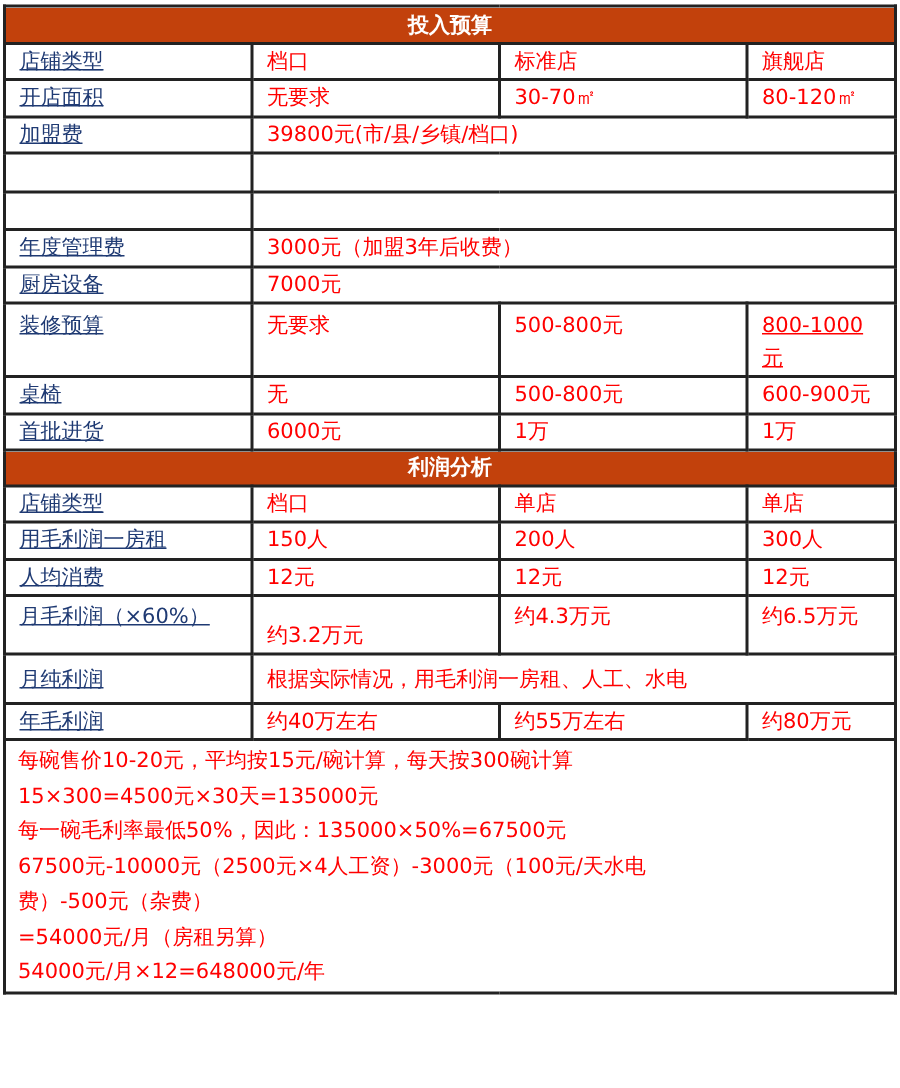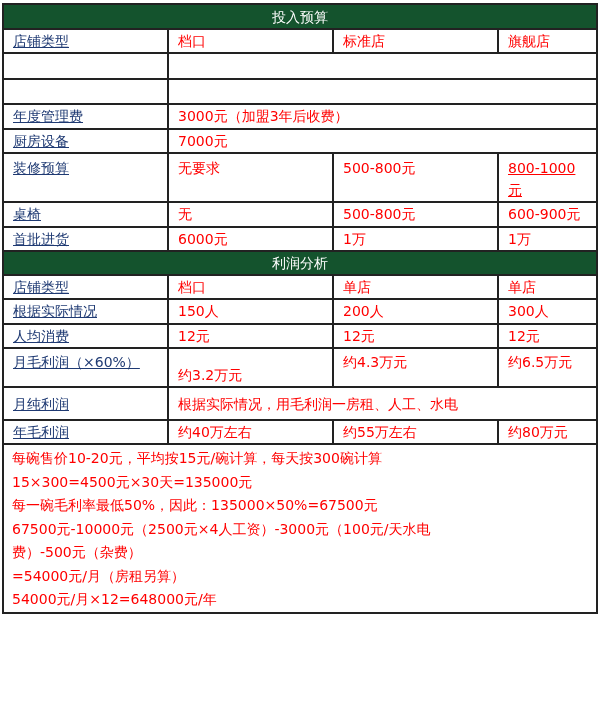--- a/index.html
+++ b/index.html
@@ -15,21 +15,21 @@
       border: 2px solid #222;
       padding: 0 0 0 9px;
       vertical-align: top;
       line-height: 22px;
       overflow: hidden;
       white-space: nowrap;
     }
     #sheet td.lbl { color: #1f3a73; text-decoration: underline; }
     #sheet td.val { color: #ff0000; }
     #sheet tr.section td {
-      background: #14532d; color: #ffffff; font-weight: normal;
+      background: #c2410c; color: #ffffff; font-weight: bold;
       text-align: center; padding-left: 0; vertical-align: middle;
     }
     #sheet td.wrap { white-space: normal; text-decoration: underline; }
     #sheet td.notes {
       color: #ff0000; white-space: normal; padding: 2px 6px 0 8px;
       line-height: 23.5px;
     }
     .note-line { display: block; }
     col.c1 { width: 165px; }
     col.c2 { width: 165px; }
@@ -51,21 +51,31 @@
       <td colspan="4">投入预算</td>
     </tr>
 
     <tr style="height:24px">
       <td class="lbl">店铺类型</td>
       <td class="val">档口</td>
       <td class="val">标准店</td>
       <td class="val">旗舰店</td>
     </tr>
 
+    <tr style="height:25px">
+      <td class="lbl">开店面积</td>
+      <td class="val">无要求</td>
+      <td class="val">30-70㎡</td>
+      <td class="val">80-120㎡</td>
+    </tr>
 
+    <tr style="height:24px">
+      <td class="lbl">加盟费</td>
+      <td class="val" colspan="3">39800元(市/县/乡镇/档口)</td>
+    </tr>
 
     <tr style="height:26px">
       <td class="lbl"></td>
       <td class="val" colspan="3"></td>
     </tr>
     <tr style="height:25px">
       <td class="lbl"></td>
       <td class="val" colspan="3"></td>
     </tr>
 
@@ -106,21 +116,21 @@
     </tr>
 
     <tr style="height:24px">
       <td class="lbl">店铺类型</td>
       <td class="val">档口</td>
       <td class="val">单店</td>
       <td class="val">单店</td>
     </tr>
 
     <tr style="height:25px">
-      <td class="lbl">根据实际情况</td>
+      <td class="lbl">用毛利润一房租</td>
       <td class="val">150人</td>
       <td class="val">200人</td>
       <td class="val">300人</td>
     </tr>
 
     <tr style="height:24px">
       <td class="lbl">人均消费</td>
       <td class="val">12元</td>
       <td class="val">12元</td>
       <td class="val">12元</td>

